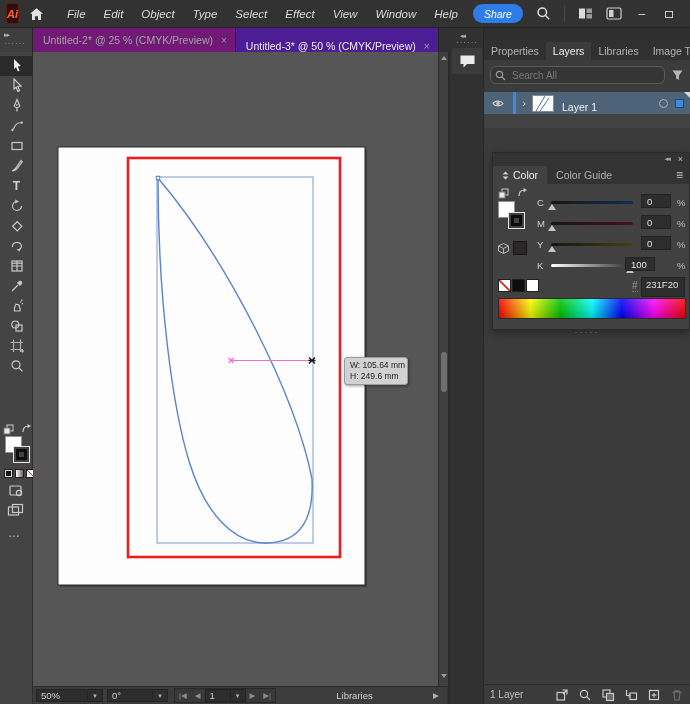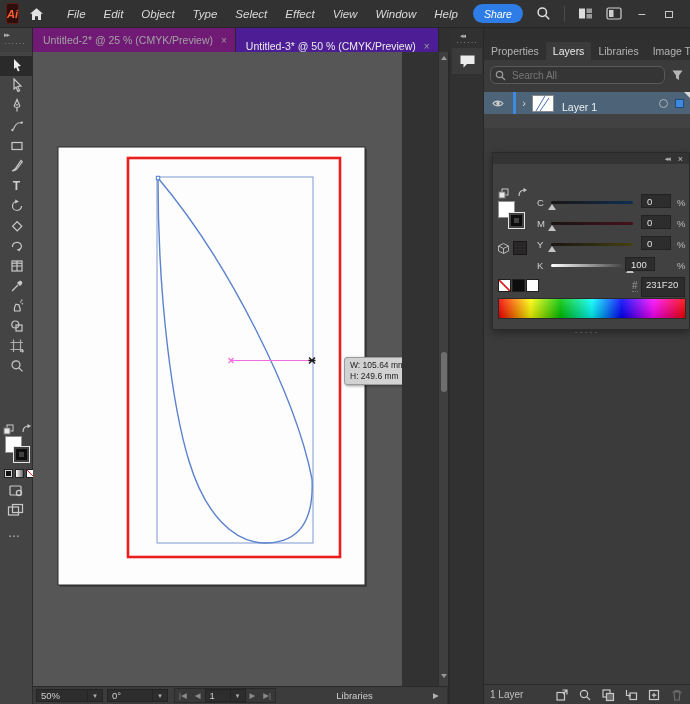--- a/index.html
+++ b/index.html
@@ -35,21 +35,21 @@
   .collapse-glyph{font-size:7px;color:#b0b0b0;letter-spacing:-1px;line-height:7px;}
   .grip{color:#8a8a8a;font-size:8px;letter-spacing:1px;line-height:6px;}
 
   
   #tools{left:0;top:52px;width:33px;height:652px;background:#444444;border-right:1px solid #2c2c2c;}
   .tool{position:relative;width:33px;height:20px;display:flex;align-items:center;justify-content:center;}
   .tool-sel{background:#2a2a2a;}
   .tool .tglyph{font-size:12px;color:#d0d0d0;font-weight:bold;}
 
   
-  #canvas{left:33px;top:52px;width:369px;height:634px;background:#565656;overflow:hidden;}
+  #canvas{left:33px;top:52px;width:405px;height:634px;background:#565656;overflow:hidden;}
   #measure-tip{left:311px;top:305px;width:64px;height:28px;background:#d2d2d2;border:1px solid #9b9b9b;
                border-radius:3px;color:#1c1c1c;font-size:8.5px;line-height:11px;padding:2px 0 0 5px;
                box-shadow:1px 1px 3px rgba(0,0,0,.4);}
   #vscroll{left:438px;top:52px;width:10px;height:634px;background:#3f3f3f;border-left:1px solid #2e2e2e;}
   .scr-arrow{width:0;height:0;border-left:3px solid transparent;border-right:3px solid transparent;margin:4px auto;}
   #vthumb{left:1.5px;top:300px;width:6px;height:40px;background:#6e6e6e;border-radius:3px;}
   #canvas-divider{left:448px;top:52px;width:2px;height:652px;background:#2a2a2a;}
 
   
   #dockstrip{left:450px;top:28px;width:34px;height:676px;background:#313131;border-right:1px solid #272727;}
@@ -393,20 +393,32 @@
       </div>
       <div class="corner-fold"></div>
     </div>
     <div id="layer-row2" class="abs"></div>
 
     <div id="colorpanel" class="abs">
       <div id="cp-header" class="abs">
         <span class="collapse-glyph">◂◂</span>
         <span style="color:#c0c0c0;font-size:9px">×</span>
       </div>
+      <div id="cp-tabs" class="abs">
+        <div class="cp-tab cp-tab-active">
+          <svg width="7" height="9" viewBox="0 0 7 9">
+              <path d="M0.5 3.5 L3.5 0.5 L6.5 3.5 Z M0.5 5.5 L3.5 8.5 L6.5 5.5 Z" fill="#cfcfcf"></path>
+            </svg>
+          <span>Color</span>
+        </div>
+        <div class="cp-tab">
+            <span>Color Guide</span>
+          </div>
+        <div class="hamburger" style="margin-left:auto;padding:0 6px 2px 0">≡</div>
+      </div>
       <div id="cp-body" class="abs">
 
         <svg class="abs" style="left:5px;top:4px" width="12" height="11" viewBox="0 0 12 11">
             <rect x="4" y="1" width="6" height="6" fill="none" stroke="#c9c9c9"></rect>
             <rect x="1" y="4" width="6" height="6" fill="#e8e8e8" stroke="#777"></rect>
           </svg>
         <svg class="abs" style="left:24px;top:3px" width="12" height="12" viewBox="0 0 12 12">
             <path d="M2 9 Q2 3 8 3" class="ico"></path>
             <path d="M6.5 1 L10 3 L6.5 5.2 Z" class="ico-f"></path>
           </svg>

